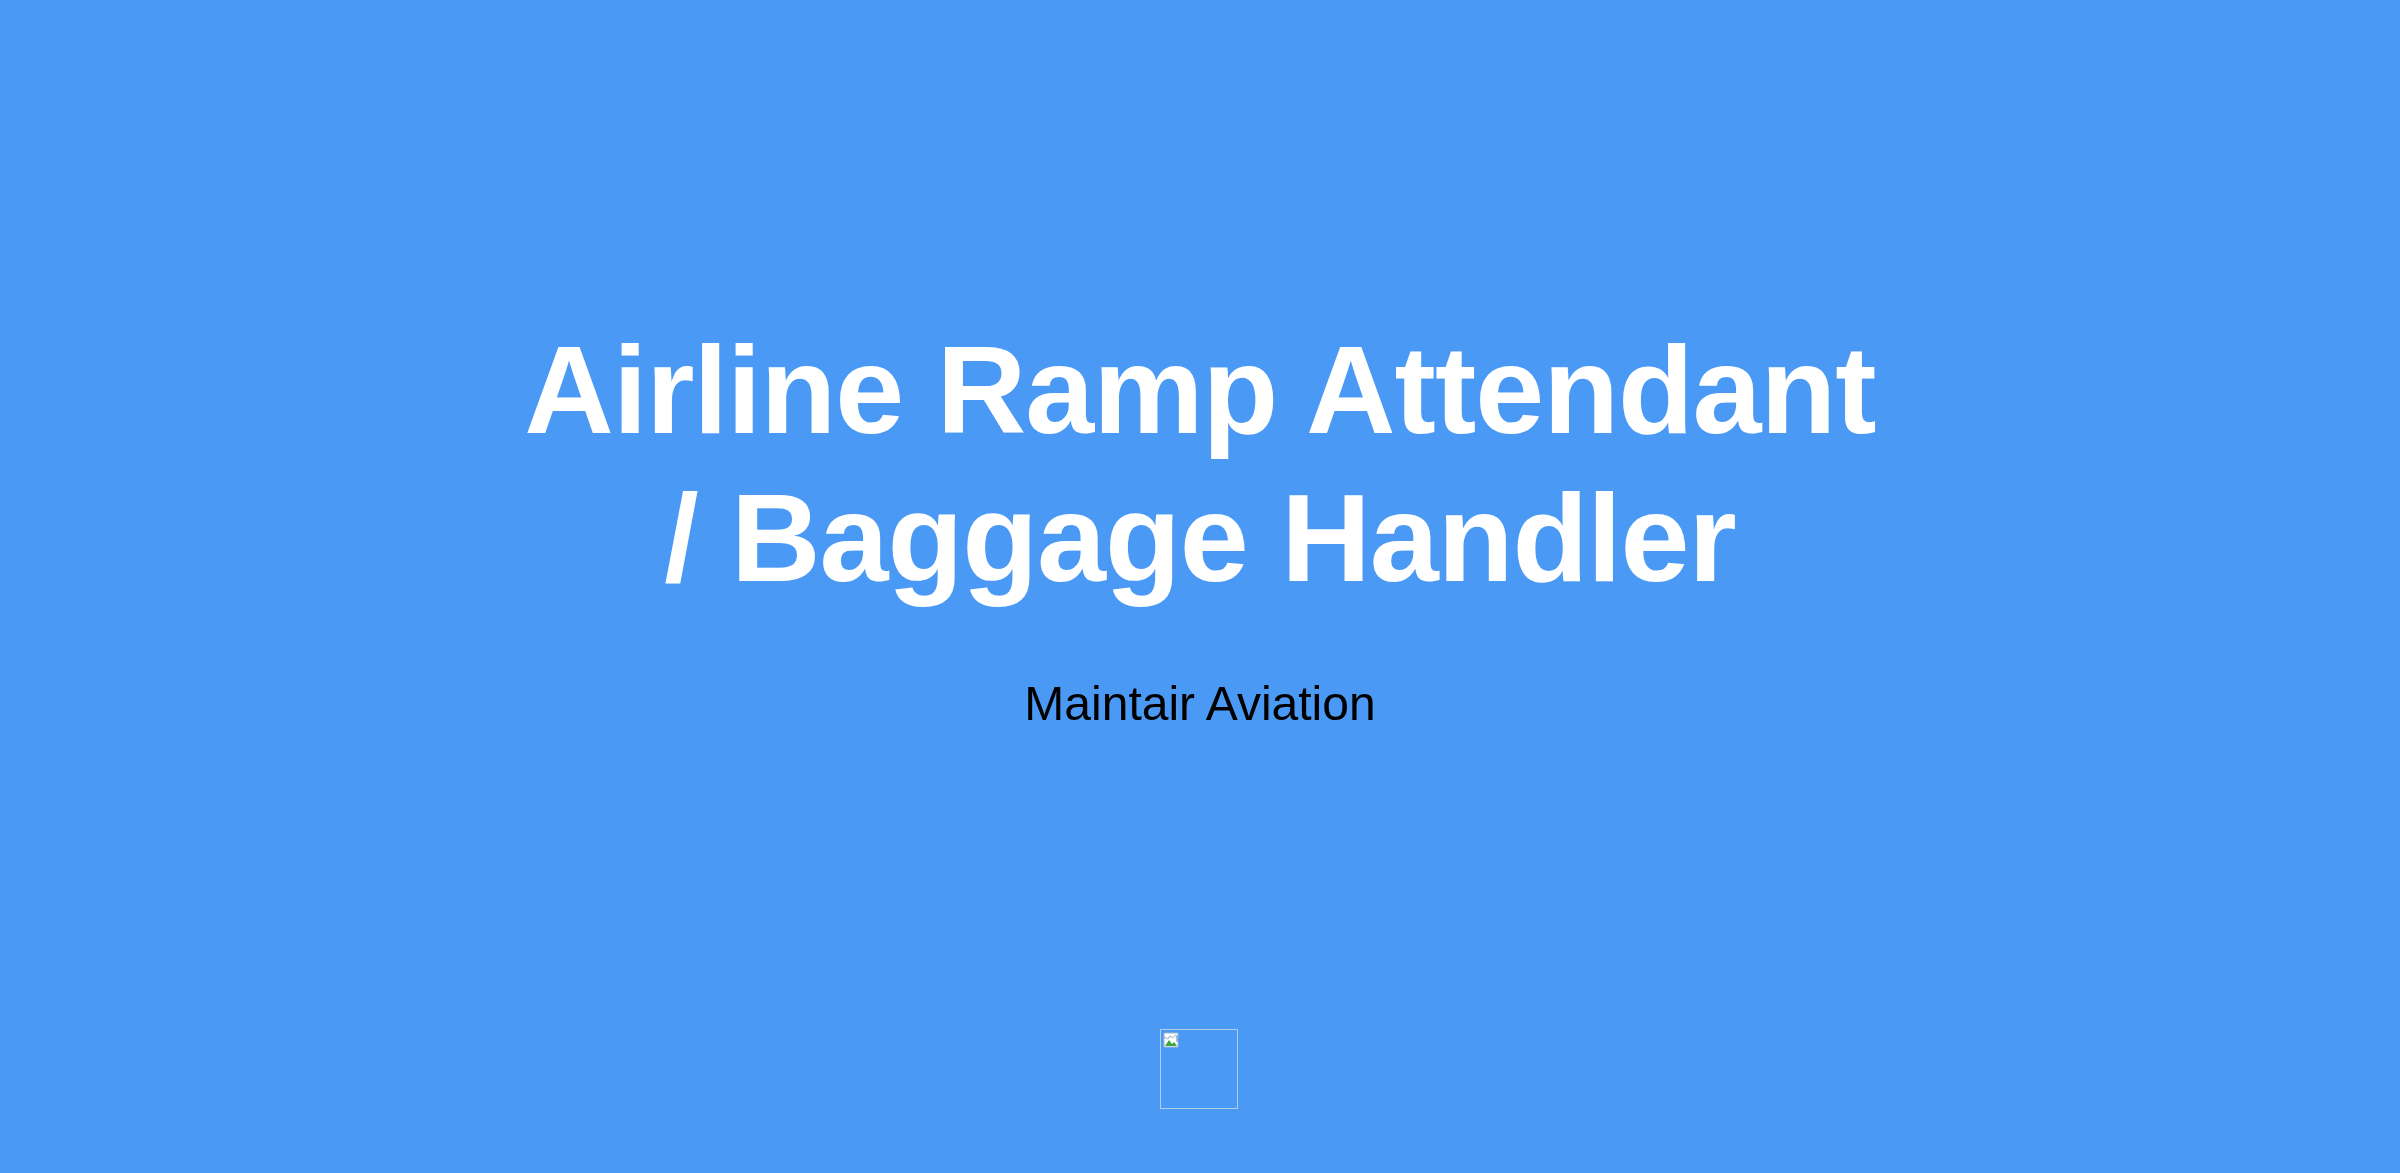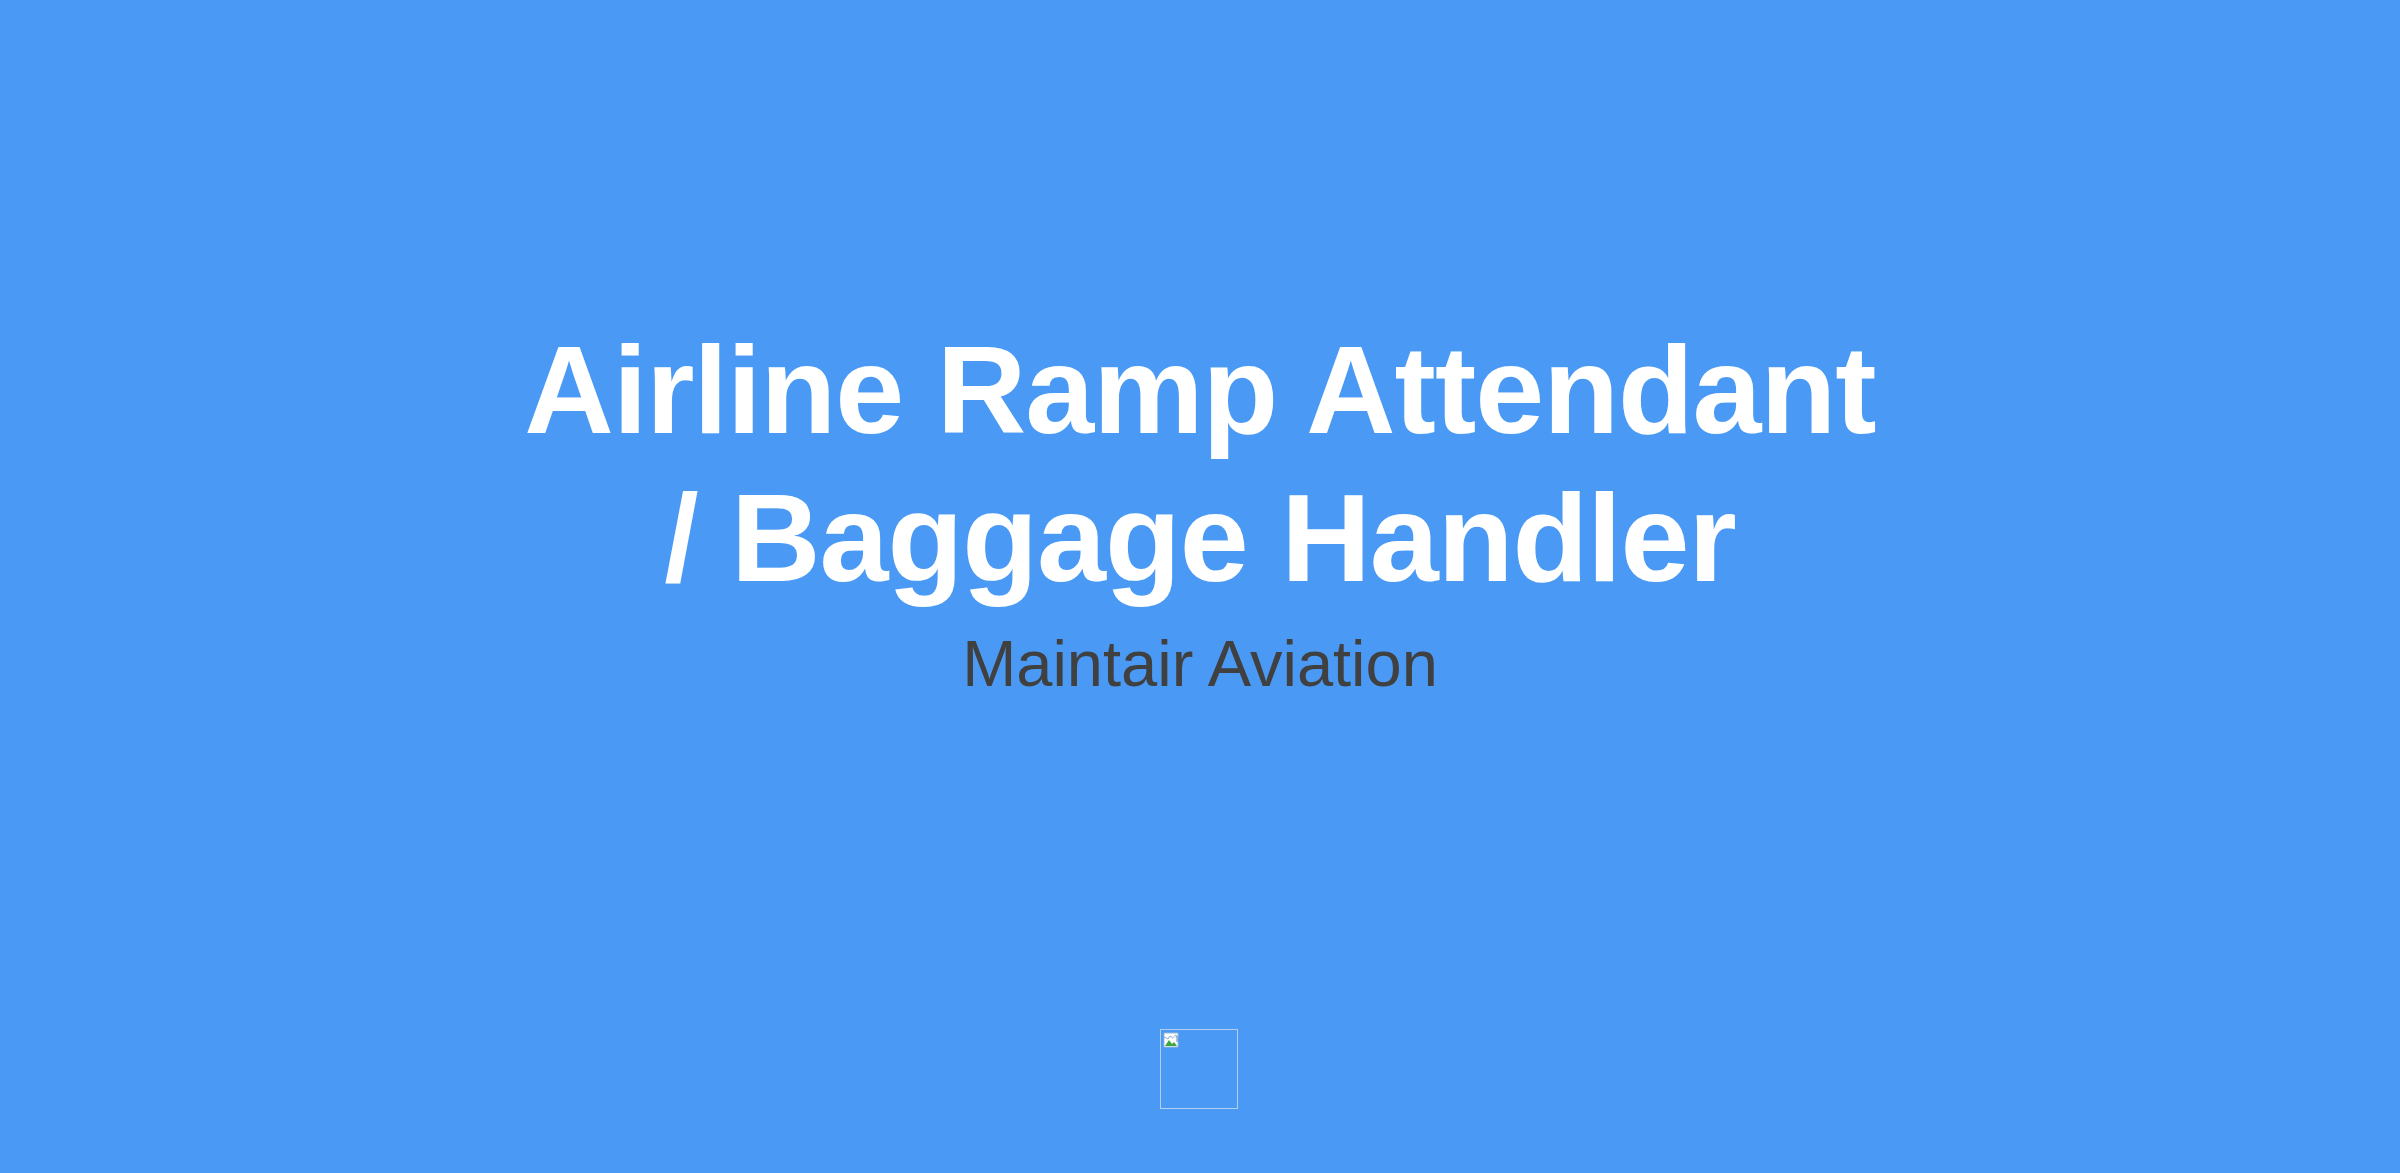--- a/index.html
+++ b/index.html
@@ -21,36 +21,37 @@
     box-sizing: border-box;
   }
   .hero-text {
     position: absolute;
     left: 0;
     right: 0;
     top: 316px;
     display: flex;
     flex-direction: column;
     align-items: center;
+    gap: 40px;
   }
   .job-title {
     width: 1400px;
     margin: 0;
     color: #ffffff;
     font-size: 124px;
     line-height: 148px;
     font-weight: bold;
     letter-spacing: -1px;
     text-align: center;
     word-wrap: break-word;
   }
   .company-name {
     margin: 6px 0 0 0;
-    color: #404040;
-    font-size: 65px;
+    color: #000000;
+    font-size: 48px;
     line-height: 92px;
     font-weight: normal;
     text-align: center;
   }
   .media-slot {
     position: absolute;
     left: 1160px;
     top: 1029px;
     width: 78px;
     height: 80px;

